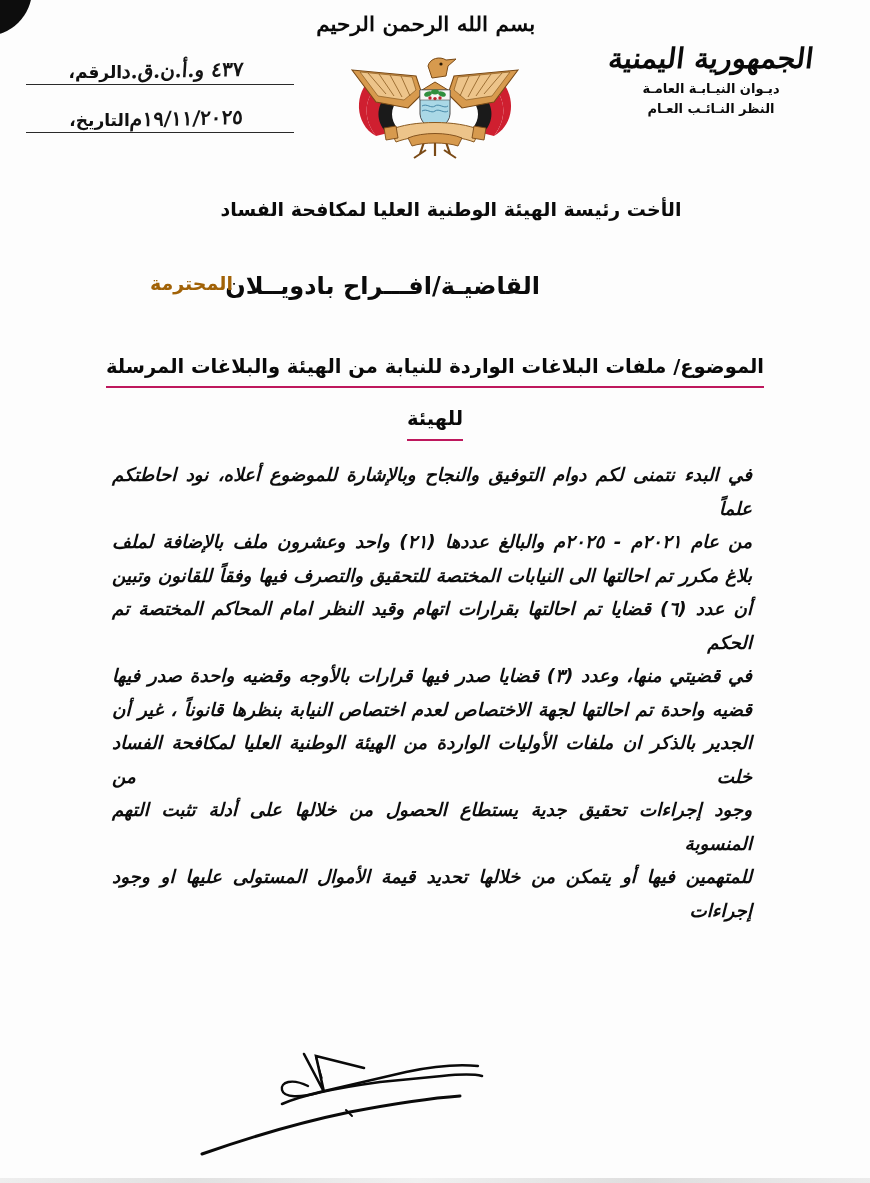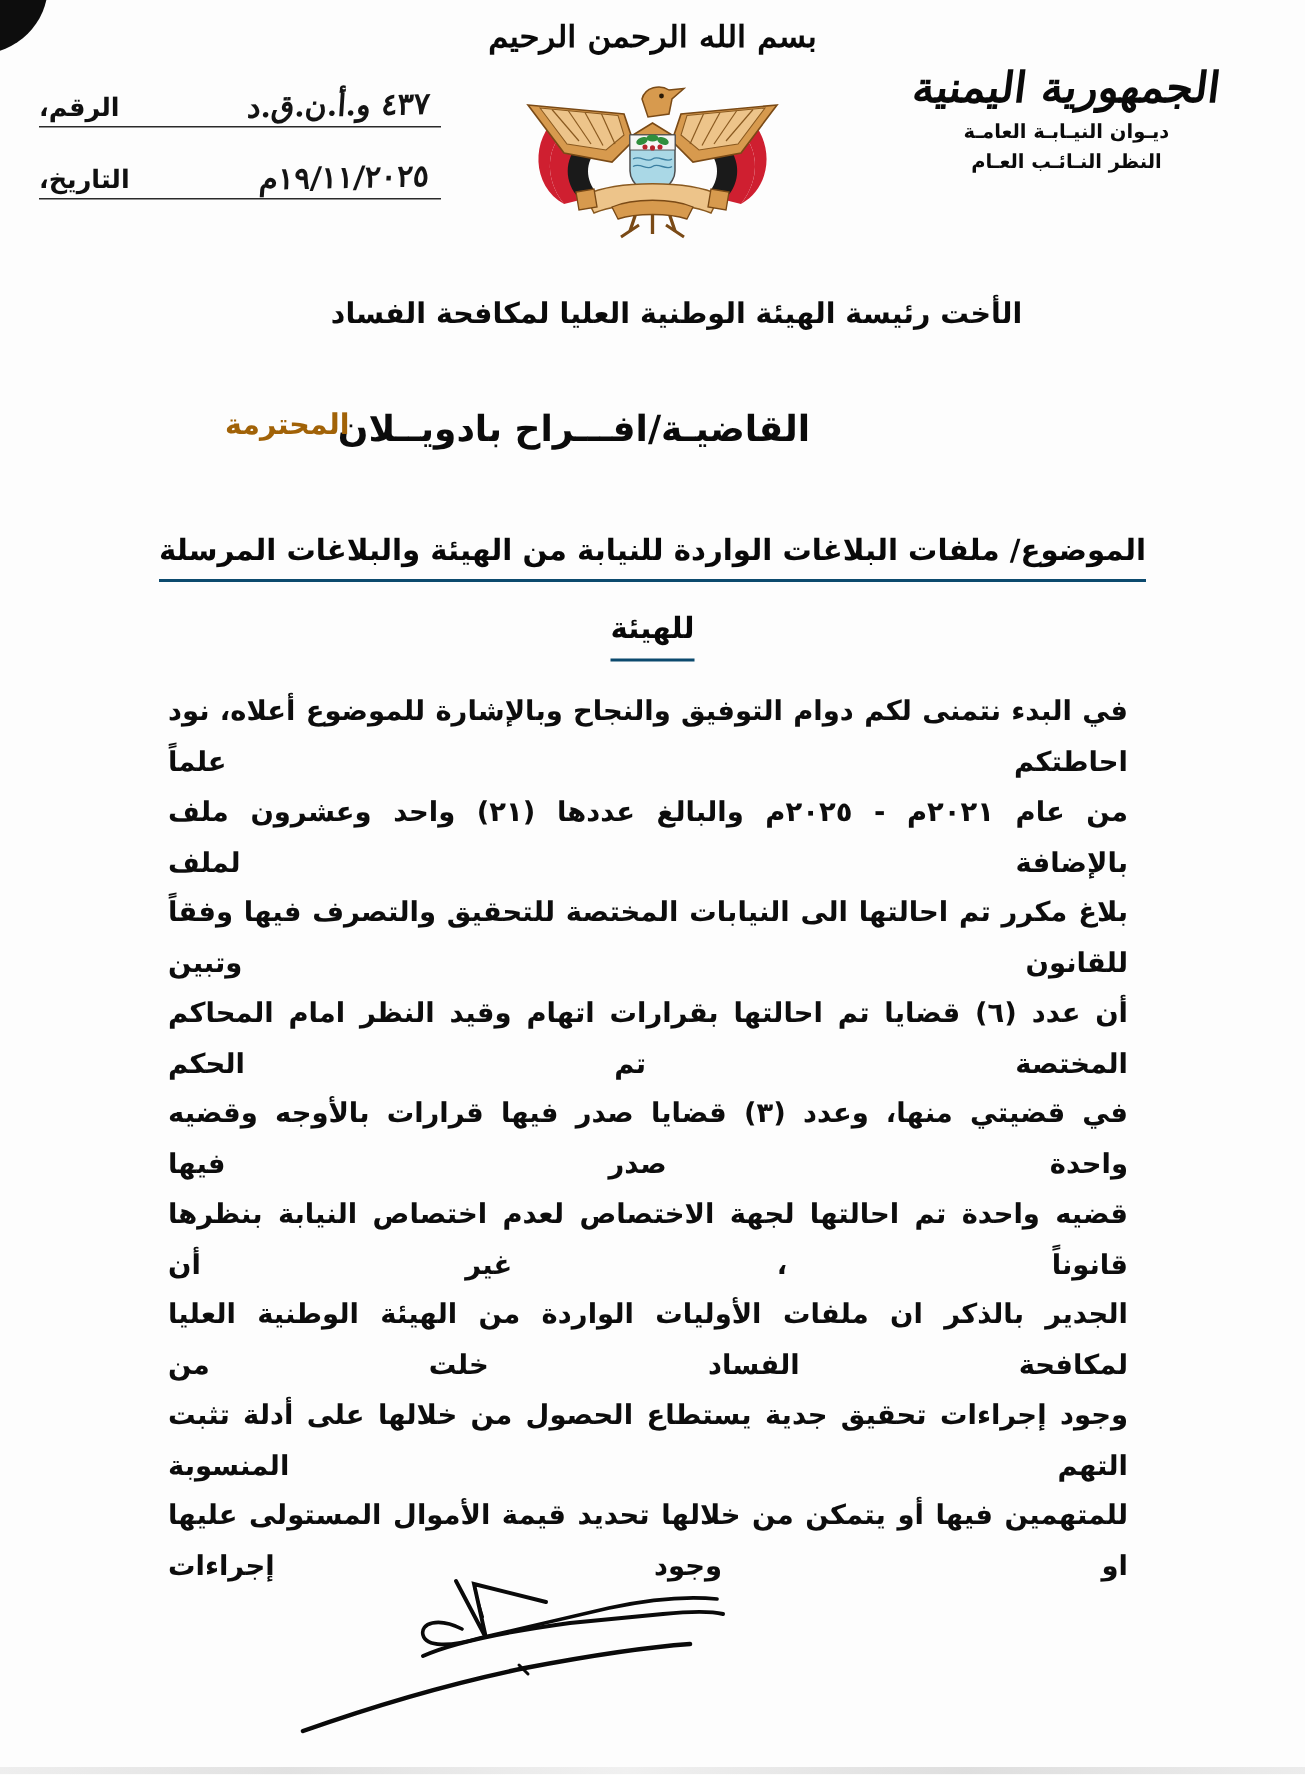--- a/index.html
+++ b/index.html
@@ -55,21 +55,21 @@
     width: 268px;
     direction: rtl;
   }
   .ref-row {
     position: relative;
     height: 40px;
     border-bottom: 1.6px solid #2a2a2a;
     margin-bottom: 7px;
     display: flex;
     align-items: flex-end;
-    justify-content: space-between;
+    justify-content: center;
     flex-direction: row-reverse;
   }
   .ref-label {
     font-size: 17px;
     font-weight: 700;
     color: #101010;
     letter-spacing: .5px;
     padding-bottom: 2px;
     white-space: nowrap;
   }
@@ -84,21 +84,21 @@
     white-space: nowrap;
   }
 
   
   .emblem-wrap {
     position: absolute;
     top: 14px;
     left: 50%;
     transform: translateX(-50%);
     width: 220px;
-    text-align: center;
+    text-align: left;
   }
   .basmala {
     font-family: "DejaVu Serif", "Liberation Serif", serif;
     font-size: 20px;
     font-weight: 700;
     color: #0a0a0a;
     letter-spacing: -1px;
     line-height: 1;
     margin-bottom: -2px;
     transform: scaleX(1.08);
@@ -182,21 +182,21 @@
     left: 0;
     width: 870px;
     text-align: center;
     direction: rtl;
   }
   .subject-line1, .subject-line2 {
     font-size: 19.5px;
     font-weight: 700;
     color: #090909;
     display: inline-block;
-    border-bottom: 2px solid #0c4a6e;
+    border-bottom: 2px solid #be185d;
     padding-bottom: 5px;
     line-height: 1.5;
     text-align: center;
   }
   .subject-line2 { margin-top: 16px; }
 
   
   .body-text {
     position: absolute;
     top: 458px;
@@ -209,20 +209,21 @@
     font-weight: 700;
     color: #0d0d0d;
     line-height: 33.5px;
     letter-spacing: 0;
   }
   .body-text p { margin: 0; }
   .body-line {
     display: block;
     text-align: justify;
     text-align-last: justify;
+    font-style: italic;
   }
 
   
   .signature {
     position: absolute;
     top: 1048px;
     left: 196px;
     width: 350px;
     height: 135px;
     pointer-events: none;

